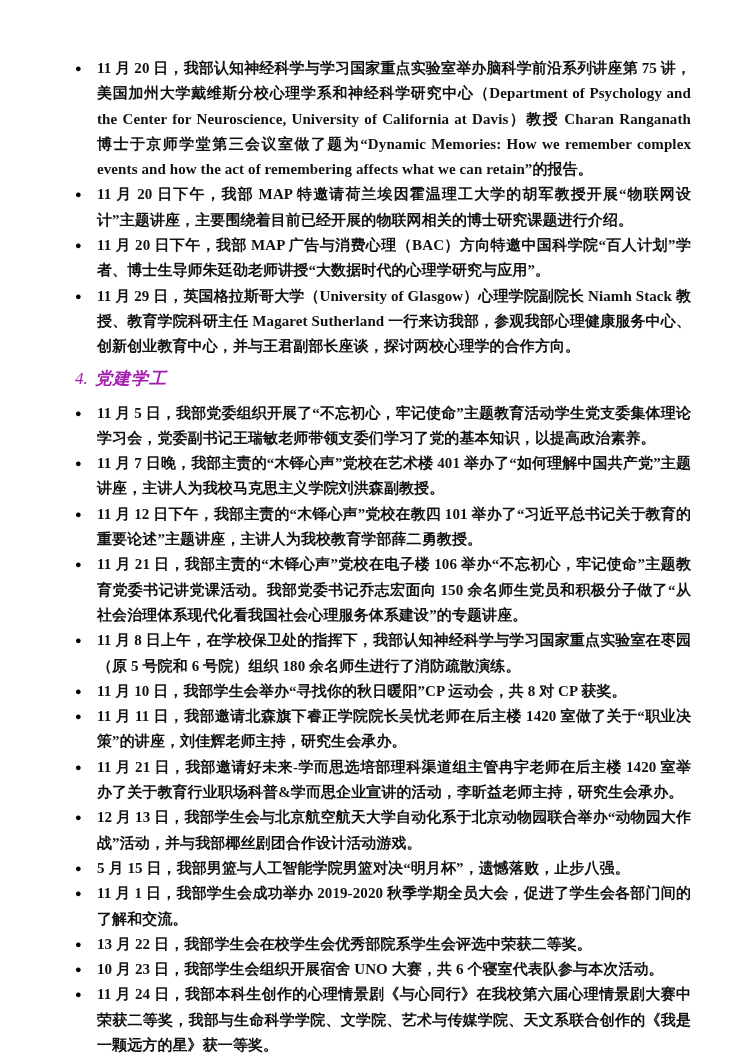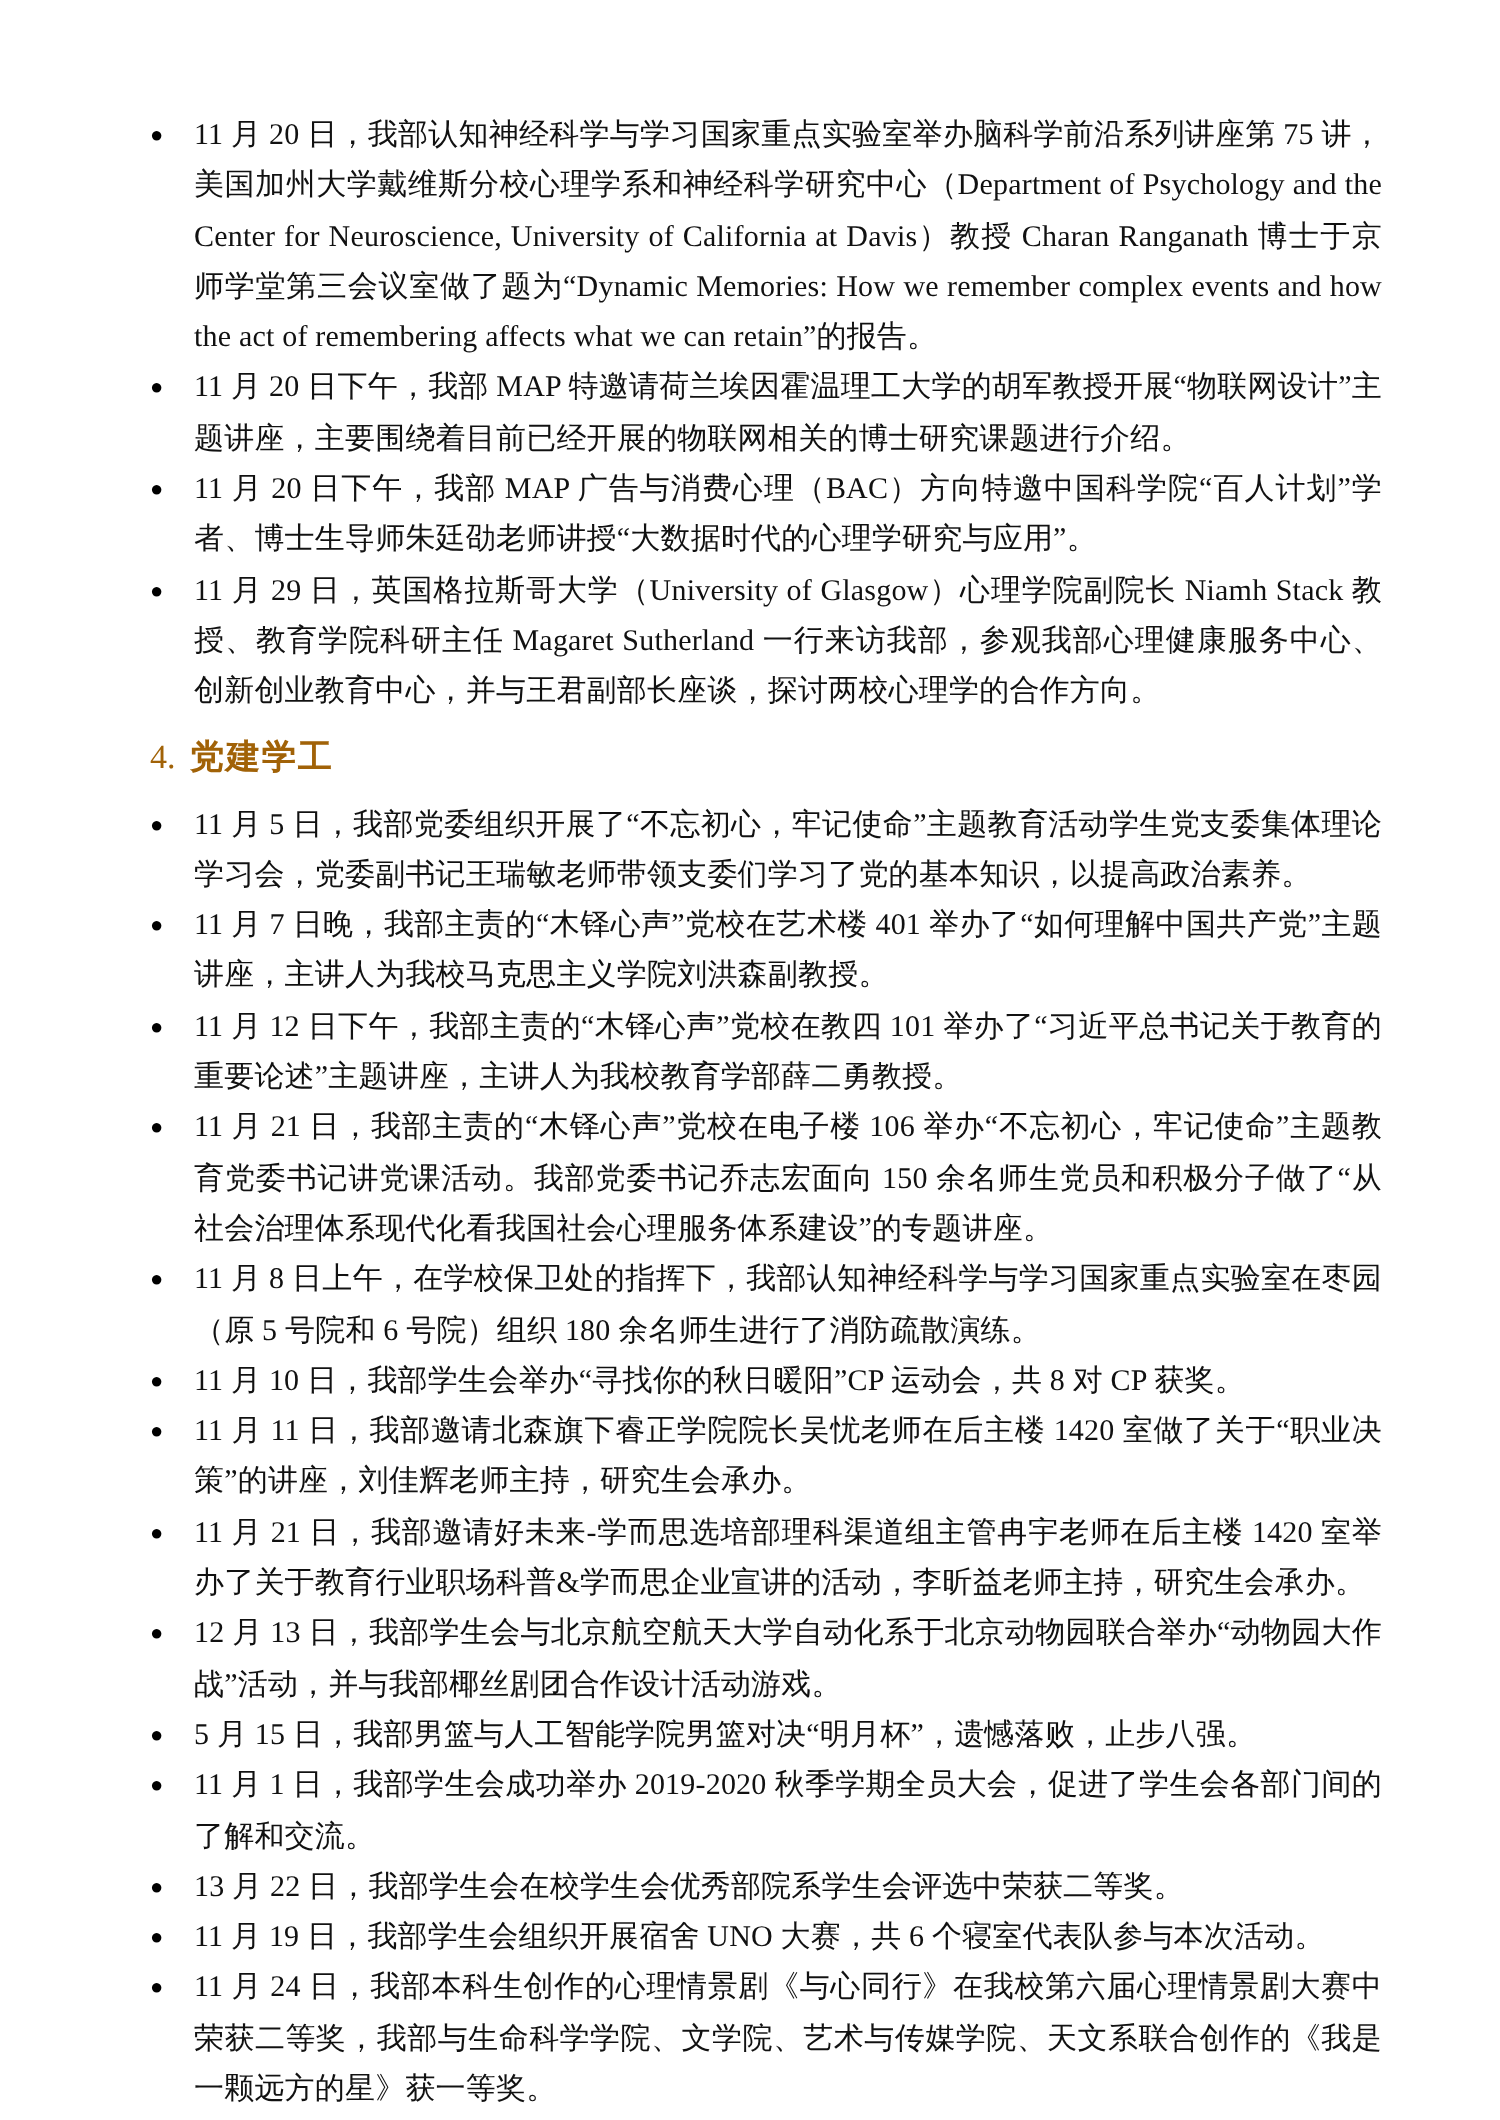--- a/index.html
+++ b/index.html
@@ -26,20 +26,21 @@
     font-size: 11px;
     line-height: 25.3px;
     color: #000000;
   }
   .txt {
     flex: 1 1 auto;
     font-size: 15px;
     line-height: 25.3px;
     text-align: justify;
     letter-spacing: 0.1px;
+    font-weight: bold;
   }
   .section-header {
     margin: 7px 0 10px 0;
     font-size: 17px;
     line-height: 24px;
     font-weight: 400;
   }
   .section-header .num {
     display: inline-block;
     width: 20px;
@@ -67,21 +68,21 @@
       <div class="li">
         <span class="bullet">●</span>
         <span class="txt">11 月 20 日下午，我部 MAP 广告与消费心理（BAC）方向特邀中国科学院“百人计划”学者、博士生导师朱廷劭老师讲授“大数据时代的心理学研究与应用”。</span>
       </div>
       <div class="li">
         <span class="bullet">●</span>
         <span class="txt">11 月 29 日，英国格拉斯哥大学（University of Glasgow）心理学院副院长 Niamh Stack 教授、教育学院科研主任 Magaret Sutherland 一行来访我部，参观我部心理健康服务中心、创新创业教育中心，并与王君副部长座谈，探讨两校心理学的合作方向。</span>
       </div>
     </div>
 
-  <h2 class="section-header" style="color: #a16207;">
+  <h2 class="section-header" style="color: #a21caf; font-style: italic;">
     <span class="num">4.</span><span class="title">党建学工</span>
   </h2>
 
   <div class="list">
       <div class="li">
         <span class="bullet">●</span>
         <span class="txt">11 月 5 日，我部党委组织开展了“不忘初心，牢记使命”主题教育活动学生党支委集体理论学习会，党委副书记王瑞敏老师带领支委们学习了党的基本知识，以提高政治素养。</span>
       </div>
       <div class="li">
         <span class="bullet">●</span>
@@ -122,21 +123,21 @@
       <div class="li">
         <span class="bullet">●</span>
         <span class="txt">11 月 1 日，我部学生会成功举办 2019-2020 秋季学期全员大会，促进了学生会各部门间的了解和交流。</span>
       </div>
       <div class="li">
         <span class="bullet">●</span>
         <span class="txt">13 月 22 日，我部学生会在校学生会优秀部院系学生会评选中荣获二等奖。</span>
       </div>
       <div class="li">
         <span class="bullet">●</span>
-        <span class="txt">11 月 19 日，我部学生会组织开展宿舍 UNO 大赛，共 6 个寝室代表队参与本次活动。</span>
+        <span class="txt">10 月 23 日，我部学生会组织开展宿舍 UNO 大赛，共 6 个寝室代表队参与本次活动。</span>
       </div>
       <div class="li">
         <span class="bullet">●</span>
         <span class="txt">11 月 24 日，我部本科生创作的心理情景剧《与心同行》在我校第六届心理情景剧大赛中荣获二等奖，我部与生命科学学院、文学院、艺术与传媒学院、天文系联合创作的《我是一颗远方的星》获一等奖。</span>
       </div>
     </div>
 
 </div>
 
 </body></html>

